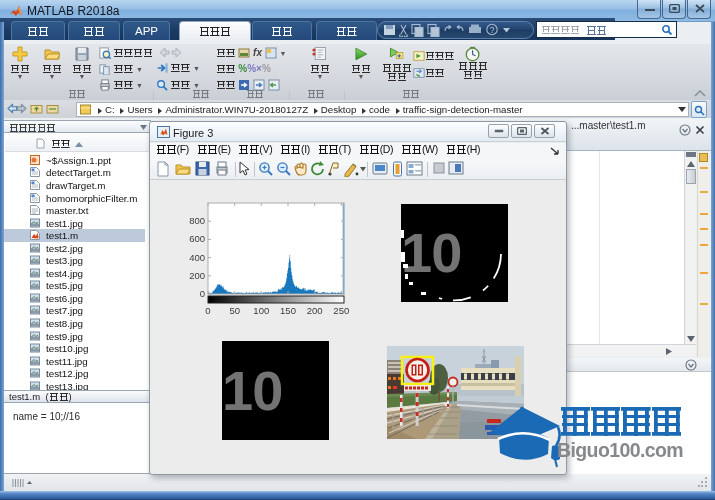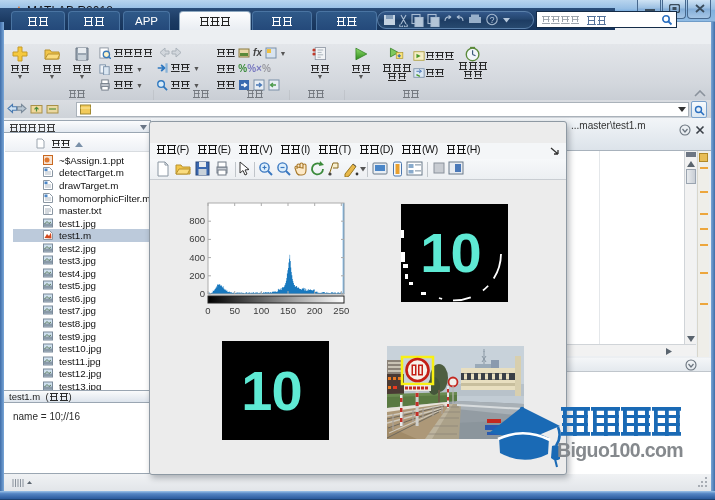--- a/index.html
+++ b/index.html
@@ -12,21 +12,21 @@
 linear-gradient(currentColor,currentColor) 50% 100%/100% 12% no-repeat,
 linear-gradient(currentColor,currentColor) 15% 50%/12% 80% no-repeat,
 linear-gradient(currentColor,currentColor) 85% 50%/12% 80% no-repeat}
 
 #title{left:0;top:0;width:715px;height:22px;background:linear-gradient(#b8d5ee,#94bde4 45%,#7fb0de 46%,#8fbbe4);border-bottom:1px solid #6f9cc8}
 #title .txt{left:27px;top:4px;font-size:12px;color:#15151a}
 .wbtns{top:0;right:4px;height:19px;display:flex}
 .wbtn{width:24px;height:19px;border:1px solid #46688e;border-top:none;background:linear-gradient(#cfe3f4,#9cc0e2 45%,#84aed8 50%,#a5c6e6);border-radius:0 0 4px 4px;margin-left:0;position:relative}
 .wbtn+.wbtn{margin-left:1px}
 
-#tabrow{left:0;top:8px;width:615px;height:22px;background:linear-gradient(#2a4d79,#1b3a62 60%,#16345c)}
+#tabrow{left:0;top:18px;width:615px;height:22px;background:linear-gradient(#2a4d79,#1b3a62 60%,#16345c)}
 .rtab{position:absolute;top:3px;height:19px;border-radius:4px 4px 0 0;border:1px solid #4a74a2;border-bottom:none;background:linear-gradient(#2f5988,#24497a);color:#fff;font-size:11px;text-align:center;line-height:18px}
 .rtab.sel{background:linear-gradient(#fdfdfe,#e9edf2);color:#222;border-color:#8ea8c0}
 #sbox{position:absolute;left:536px;top:3px;width:141px;height:17px;background:#fff;border:1px solid #142c48;font-size:10px;color:#9aa2aa;line-height:15px;padding-left:4px}
 #login{position:absolute;right:8px;top:6px;font-size:10.5px;color:#54729a}
 
 #ribbon{left:0;top:44px;width:715px;height:56px;background:linear-gradient(#e3e6ea,#d3d7dd 70%,#c9ced5)}
 #glabels{left:0;top:88px;width:715px;height:12px;font-size:9px;color:#70757c}
 .gl{position:absolute;top:1px}
 .gsep{position:absolute;top:46px;width:1px;height:50px;background:linear-gradient(#c2c6cc,#aeb3ba)}
 .bigbtn{position:absolute;width:34px;text-align:center;font-size:10px;color:#222}
@@ -37,21 +37,21 @@
 .ic12{display:inline-block;width:12px;height:12px;vertical-align:middle}
 .tri{display:inline-block;width:0;height:0;border-left:4px solid #333;border-top:3px solid transparent;border-bottom:3px solid transparent;margin:0 3px;vertical-align:-1px}
 
 #addr{left:0;top:100px;width:715px;height:18px;background:linear-gradient(#dadde2,#ced3d9)}
 #addrfield{position:absolute;left:76px;top:2px;width:613px;height:15px;background:#fff;border:1px solid #aab2ba}
 #addr .path{position:absolute;left:95px;top:4px;font-size:9.7px;color:#1a1a1a;white-space:nowrap}
 
 #lp{left:4px;top:120px;width:147px;height:354px;background:#fff;border:1px solid #9aa6b2;border-left:none}
 #lphead{left:4px;top:120px;width:147px;height:13px;background:linear-gradient(#fbfcfd,#e3e9f0);border:1px solid #9aa6b2;border-left:none;font-size:9.5px;color:#333;padding:1px 0 0 5px}
 #lpcol{left:5px;top:134px;width:145px;height:18px;background:linear-gradient(#fdfdfe,#eef1f5);border-bottom:1px solid #d8dce0;font-size:10px;color:#222}
-.frow{position:absolute;left:13px;width:145px;height:12.85px;font-size:9.8px;color:#111;white-space:nowrap}
+.frow{position:absolute;left:0;width:145px;height:12.85px;font-size:9.8px;color:#111;white-space:nowrap}
 .frow .fi{position:absolute;left:30px;top:1px;width:10px;height:10px}
 .frow .ft{position:absolute;left:46px;top:1px}
 .fsel{background:#bccadb}
 #lpbar{left:4px;top:390px;width:147px;height:13px;background:linear-gradient(#fafbfc,#dde4ec);border:1px solid #9aa6b2;border-left:none;font-size:9.5px;color:#222;padding:0 0 0 5px}
 #lpdet{left:4px;top:403px;width:147px;height:71px;background:#fff;border:1px solid #9aa6b2;border-left:none;border-top:none}
 #lpdet .nm{position:absolute;left:9px;top:8px;font-size:10px;font-weight:normal;color:#2a2a2a}
 
 #edtab{left:151px;top:118px;width:560px;height:33px;background:linear-gradient(#f2f5f8,#dce3ea);border-bottom:1px solid #a8b2bc;font-size:10px;color:#333}
 #edwhite{left:151px;top:151px;width:533px;height:193px;background:#fff}
 #vsb{left:684px;top:151px;width:12px;height:193px;background:#f2f2f2;border-left:1px solid #d0d4d8}
@@ -71,21 +71,21 @@
 #figtitle{left:0;top:0;width:100%;height:20px;background:linear-gradient(#fdfeff,#eef3f8 60%,#e2eaf2);border-bottom:1px solid #c8d0d8;border-radius:3px 3px 0 0}
 #figtitle .t{position:absolute;left:23px;top:5px;font-size:11px;color:#1a1a1a}
 .fbtn{position:absolute;top:2px;width:21px;height:14px;border:1px solid #97a1ac;border-radius:2px;background:linear-gradient(#fefefe,#dce3ea)}
 .fbtn svg{position:absolute;left:50%;top:50%;transform:translate(-50%,-50%)}
 #figmenu{left:0;top:21px;width:100%;height:16px;background:#f4f6f8;font-size:10.5px;color:#111;white-space:nowrap;padding-left:6px}
 #figmenu>span{margin-right:8px;letter-spacing:-0.3px}
 #figtool{left:0;top:37px;width:100%;height:21px;background:linear-gradient(#f6f8fa,#eceff2);border-bottom:1px solid #c9cdd2}
 #figtool svg{position:absolute;top:2px}
 .tsep{position:absolute;top:3px;width:1px;height:15px;background:#c0c5ca}
 
-.blk{position:absolute;background:#000;color:#5eead4;font-weight:bold;font-family:"Liberation Sans",sans-serif;text-align:center}
+.blk{position:absolute;background:#000;color:#737373;font-weight:bold;font-family:"Liberation Sans",sans-serif;}
 
 #wmtext{left:560px;top:406px;font-size:31px;font-weight:bold;color:#1a6ab5}
 #wmtext .z{width:.95em;height:.95em;margin:0 .017em;background:
 linear-gradient(currentColor,currentColor) 50% 0/100% 13% no-repeat,
 linear-gradient(currentColor,currentColor) 50% 30%/90% 12% no-repeat,
 linear-gradient(currentColor,currentColor) 50% 64%/90% 12% no-repeat,
 linear-gradient(currentColor,currentColor) 50% 100%/100% 13% no-repeat,
 linear-gradient(currentColor,currentColor) 8% 50%/13% 88% no-repeat,
 linear-gradient(currentColor,currentColor) 50% 50%/13% 100% no-repeat,
 linear-gradient(currentColor,currentColor) 92% 50%/13% 88% no-repeat}
@@ -315,20 +315,21 @@
   <rect x="26" y="3.5" width="11" height="7.5" fill="#f0d89a" stroke="#a89048" stroke-width="1"></rect>
   <path d="M31.5 9.5 v-4 m-2 1.8 l2 -2 2 2" stroke="#4a8a3a" fill="none" stroke-width="1.2"></path>
   <rect x="42" y="3.5" width="11" height="7.5" fill="#ead8a0" stroke="#a89048" stroke-width="1"></rect>
   <path d="M44 7 h7" stroke="#6a9a4a" stroke-width="1.4"></path>
  </svg>
  <div id="addrfield"></div>
  <svg class="ab" style="left:80px;top:4px" width="11" height="11" viewBox="0 0 11 11">
       <rect x="0.5" y="1" width="10" height="9" fill="#f2ca5a" stroke="#a08830"></rect>
       <path d="M0.5 4 h10" stroke="#fce9a0"></path>
     </svg>
+ <div class="path"><i class="tri"></i>C: <i class="tri"></i>Users <i class="tri"></i>Administrator.WIN7U-20180127Z <i class="tri"></i>Desktop <i class="tri"></i>code <i class="tri"></i>traffic-sign-detection-master</div>
  <svg class="ab" style="right:28px;top:7px" width="9" height="6" viewBox="0 0 9 6">
       <path d="M0 0 h8 L4 5 z" fill="#333"></path>
     </svg>
  <div class="ab" style="right:8px;top:1px;width:16px;height:17px;background:linear-gradient(#f6fafd,#dcE8f2);border:1px solid #7aa2cc;border-radius:2px">
   <svg style="margin:2px 0 0 2px" width="11" height="11" viewBox="0 0 11 11">
         <circle cx="4.5" cy="4.5" r="3" fill="none" stroke="#2a6fc0" stroke-width="1.4"></circle>
         <path d="M6.8 6.8 L10 10" stroke="#2a6fc0" stroke-width="1.6"></path>
       </svg>
  </div>
 </div>
@@ -548,20 +549,43 @@
       <path d="M3.5 5 L6 8 L8.5 5" fill="none" stroke="#6a747e" stroke-width="1.2"></path>
     </svg>
 </div>
 <div class="ab" id="brp"></div>
 <div class="ab" id="lpbar">test1.m&nbsp; (<span class="z" style="margin:0 1px"></span><span class="z" style="margin:0 1px"></span>)</div>
 <div class="ab" id="lpdet">
     <div class="nm">name = 10;//16</div>
   </div>
 
 <div class="ab" id="fig">
+ <div class="ab" id="figtitle">
+  <svg class="ab" style="left:7px;top:4px" width="13" height="12" viewBox="0 0 13 12">
+        <rect x="0.5" y="0.5" width="12" height="11" fill="#e8f0f8" stroke="#4a76a4"></rect>
+        <path d="M3 9 L5.5 4 L7 6.5 L9 2.5 L10.5 9 L8 7.5 L6 9.5 L4.5 7.5 Z" fill="#d4501e"></path>
+      </svg>
+  <div class="t">Figure 3</div>
+  <div class="fbtn" style="right:57px">
+        <svg width="9" height="3" viewBox="0 0 9 3">
+          <rect width="9" height="3" rx="1" fill="#5a646e"></rect>
+        </svg>
+      </div>
+  <div class="fbtn" style="right:34px">
+        <svg width="10" height="8" viewBox="0 0 10 8">
+          <rect x="0.5" y="0.5" width="9" height="7" rx="1.5" fill="none" stroke="#5a646e" stroke-width="1.4"></rect>
+          <rect x="3" y="2.5" width="4" height="3" fill="#5a646e"></rect>
+        </svg>
+      </div>
+  <div class="fbtn" style="right:11px">
+        <svg width="9" height="8" viewBox="0 0 9 8">
+          <path d="M1 1 L8 7 M8 1 L1 7" stroke="#4a545e" stroke-width="1.7"></path>
+        </svg>
+      </div>
+ </div>
  <div class="ab" id="figmenu">
   <span><span class="z"></span><span class="z"></span>(F)</span><span><span class="z"></span><span class="z"></span>(E)</span><span><span class="z"></span><span class="z"></span>(V)</span><span><span class="z"></span><span class="z"></span>(I)</span><span><span class="z"></span><span class="z"></span>(T)</span><span><span class="z"></span><span class="z"></span>(D)</span><span><span class="z"></span><span class="z"></span>(W)</span><span><span class="z"></span><span class="z"></span>(H)</span>
   <svg class="ab" style="right:6px;top:4px" width="10" height="9" viewBox="0 0 10 9">
         <path d="M1 1 L8 7 M8 7 v-4 M8 7 h-4" stroke="#333" fill="none" stroke-width="1.3"></path>
       </svg>
  </div>
  <div class="ab" id="figtool">
   <svg style="left:6px" width="14" height="16" viewBox="0 0 14 16">
         <path d="M2 1 h7 l3 3 v11 H2 z" fill="#fff" stroke="#8a96a2"></path>
         <path d="M9 1 v3 h3" fill="none" stroke="#8a96a2"></path>

